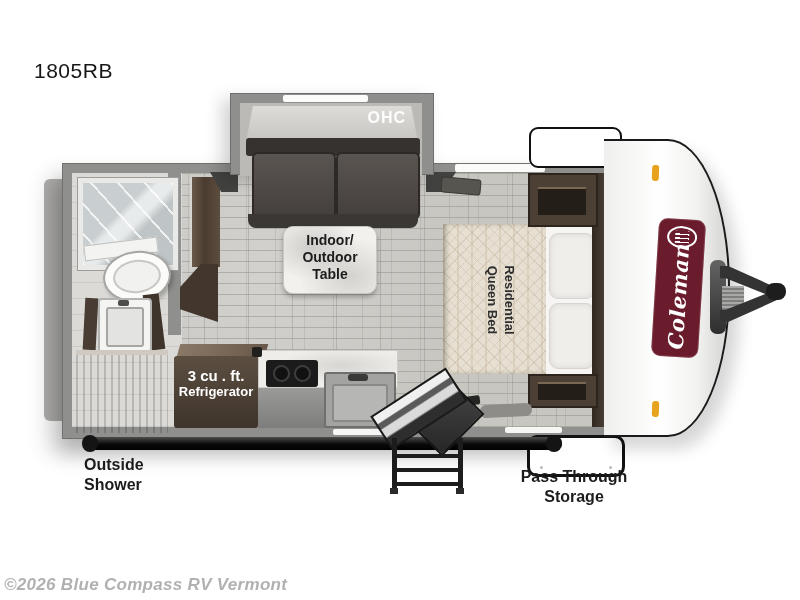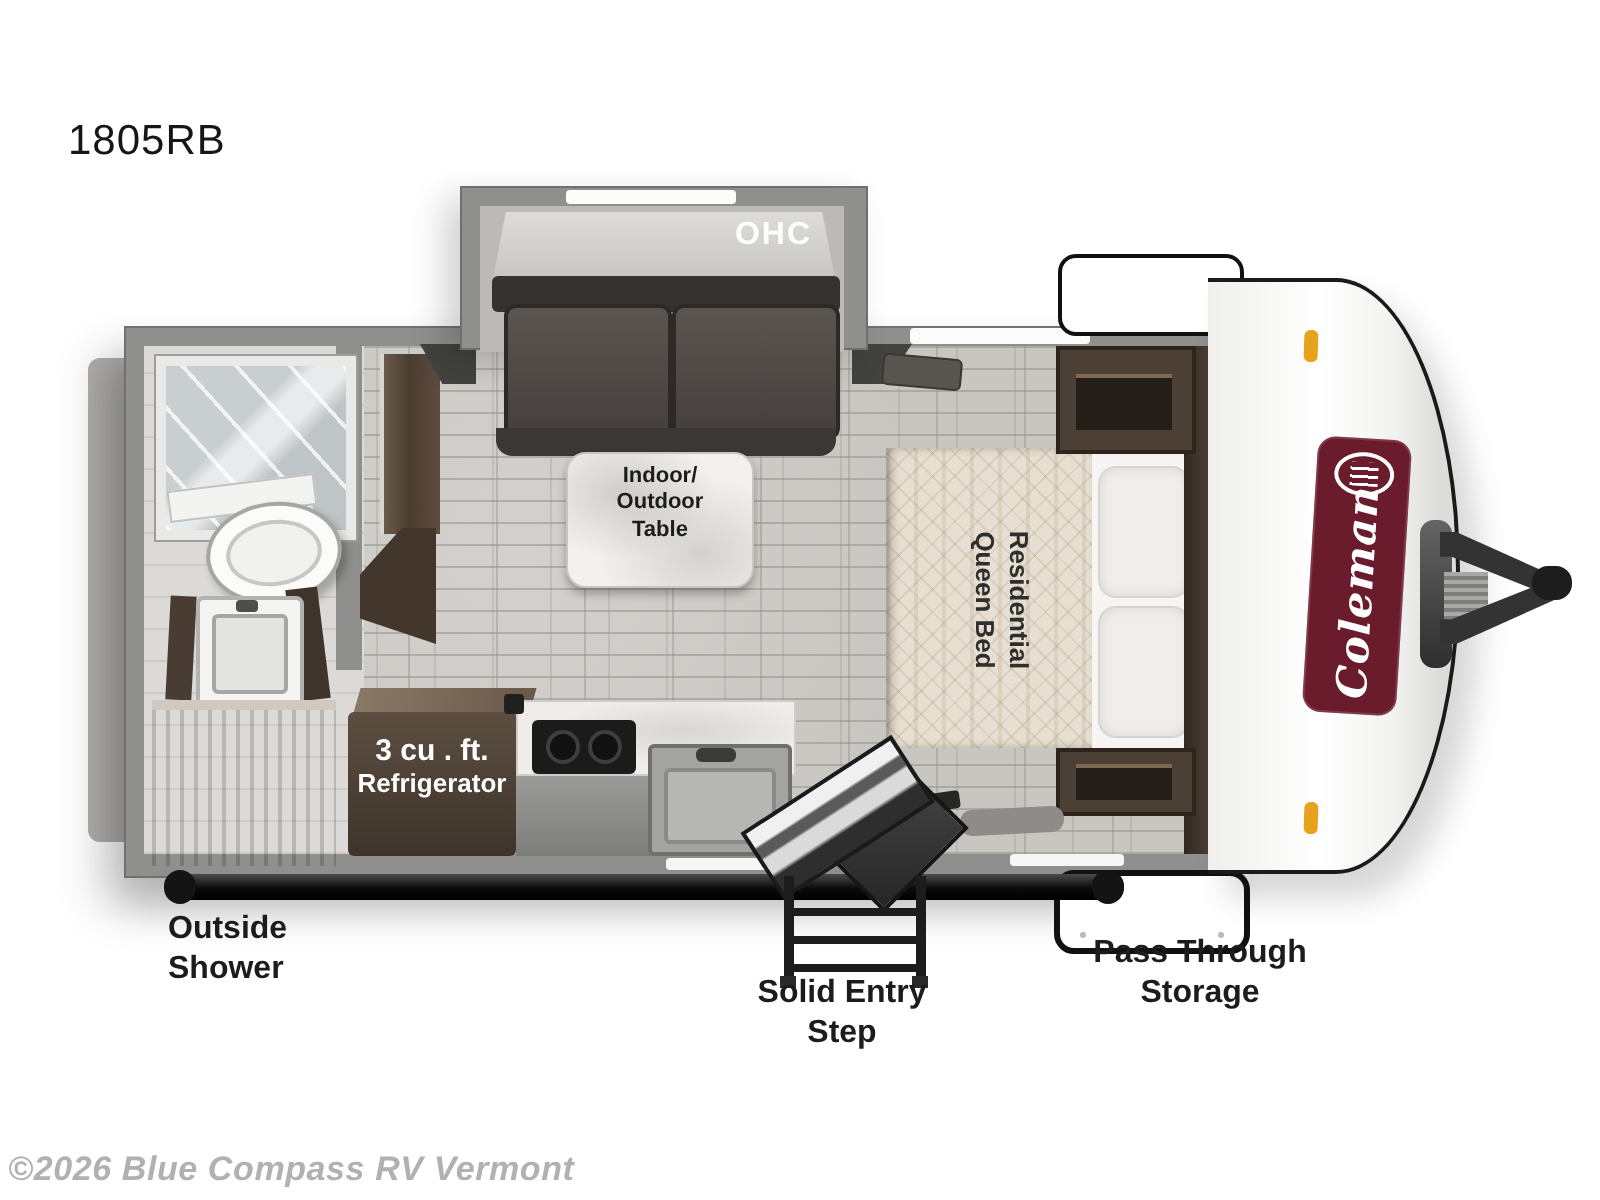--- a/index.html
+++ b/index.html
@@ -150,21 +150,21 @@
      font-family:"DejaVu Serif",serif;font-style:italic;font-weight:bold;font-size:21px;color:#fff;letter-spacing:.5px;}
   .jack-bar{left:710px;top:260px;width:16px;height:74px;border-radius:7px;background:linear-gradient(180deg,#646464,#2e2e2e);}
   .hitch-mesh{left:722px;top:286px;width:22px;height:26px;background:repeating-linear-gradient(0deg,#a8a8a6 0 2px,#7e7e7c 2px 4px);}
   .hitch-frame{left:720px;top:266px;width:58px;height:56px;background:#333;
      clip-path:polygon(0 0,14% 0,100% 40%,100% 60%,14% 100%,0 100%,0 78%,10% 78%,78% 50%,10% 22%,0 22%);}
   .coupler{left:766px;top:283px;width:20px;height:17px;background:#1d1d1d;border-radius:8px;}
 
   
   .lbl-outside-shower{left:84px;top:455px;text-align:left;}
   .lbl-entry-step{left:362px;top:487px;width:118px;}
-  .lbl-pass-through{left:516px;top:467px;width:116px;margin-left:26px;}
+  .lbl-pass-through{left:516px;top:467px;width:116px;}
 </style>
 </head>
 <body>
 
 <div id="canvas">
 
   <div class="abs title">1805RB</div>
 
   <div class="abs rear-bumper"></div>
   <div class="abs body-wall"></div>
@@ -200,21 +200,21 @@
   <div class="abs ohc-cab"></div>
   <div class="abs" style="left:246px;top:106px;width:172px;height:36px;">
     <div class="abs ohc-label">OHC</div>
   </div>
   <div class="abs sofa-back"></div>
   <div class="abs sofa-cushion-l"></div>
   <div class="abs sofa-cushion-r"></div>
   <div class="abs sofa-base"></div>
 
   <div class="abs table">
-    <div class="abs table-label fp-label pre" style="font-size:11px;">Indoor/
+    <div class="abs table-label fp-label pre" style="font-size:14px;">Indoor/
 Outdoor
 Table</div>
   </div>
 
   <div class="abs fridge-top"></div>
   <div class="abs counter-face"></div>
   <div class="abs counter-top"></div>
   <div class="abs cooktop">
     <div class="abs burner burner-1"></div>
     <div class="abs burner burner-2"></div>
@@ -271,20 +271,18 @@
     <div class="abs coleman-emblem"></div>
     <div class="abs coleman-text">Coleman</div>
   </div>
   <div class="abs jack-bar"></div>
   <div class="abs hitch-mesh"></div>
   <div class="abs hitch-frame"></div>
   <div class="abs coupler"></div>
 
   <div class="abs fp-label pre lbl-outside-shower" style="text-align:left;">Outside
 Shower</div>
-  <div class="abs fp-label pre lbl-entry-step">Solid Entry
-Step</div>
   <div class="abs fp-label pre lbl-pass-through">Pass Through
 Storage</div>
 
   <div class="abs watermark">©2026 Blue Compass RV Vermont</div>
 
 </div>
 
 </body></html>

